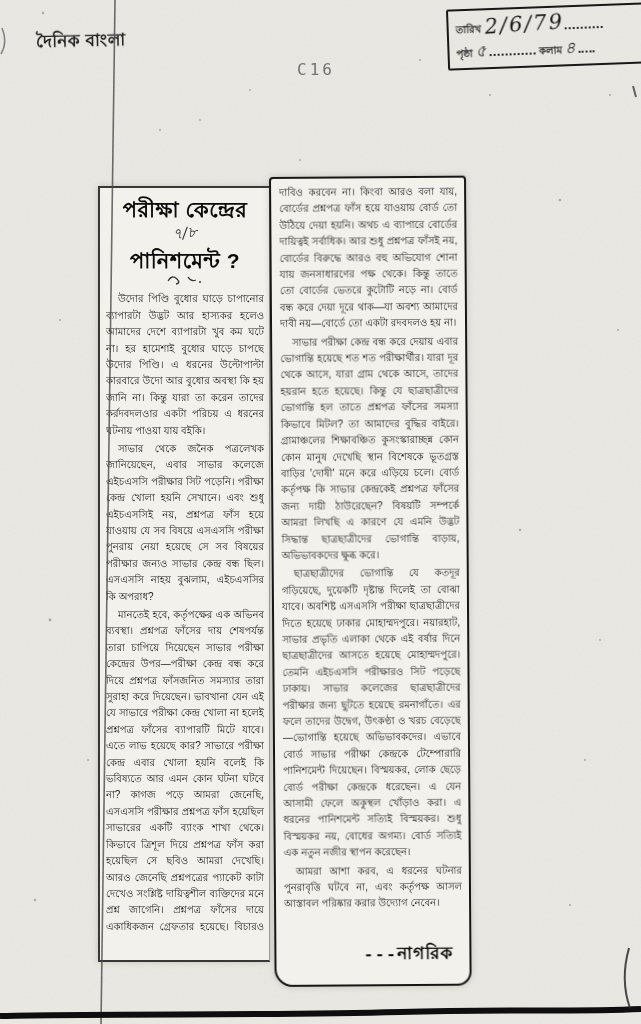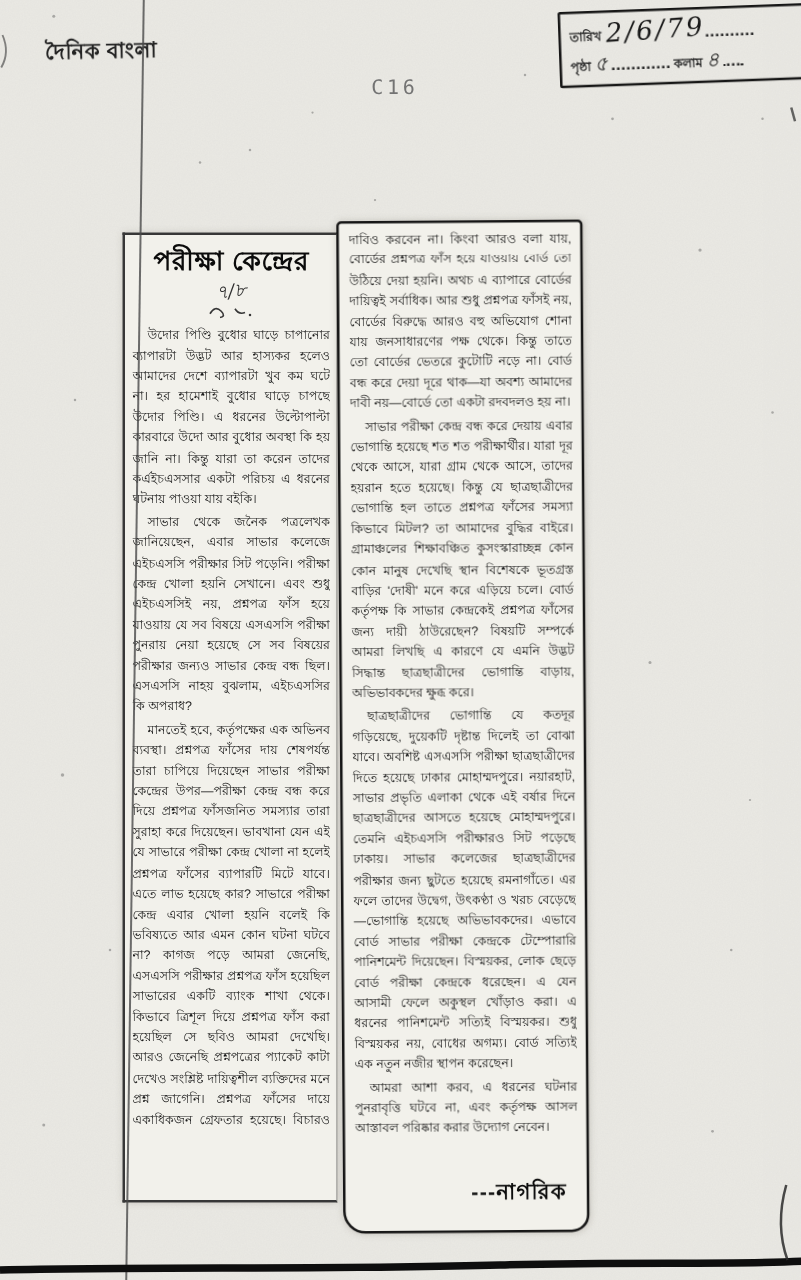--- a/index.html
+++ b/index.html
@@ -79,20 +79,21 @@
   .right-body{height:736px;}
   .body-text p{
     margin:0 0 2px 0;font-size:10px;line-height:16.4px;color:#1e1e1e;
     text-indent:12px;word-break:break-word;
   }
   .body-text p.cont{text-indent:0;}
   .signature{
     position:absolute;right:16px;bottom:16px;
     font-weight:bold;font-size:17px;color:#111;letter-spacing:1px;
     filter:blur(.25px);
+    font-family:Liberation Mono, monospace;
   }
 </style>
 </head>
 <body>
 
 <svg id="noise" class="layer" xmlns="http://www.w3.org/2000/svg">
   <filter id="grain">
     <feTurbulence type="fractalNoise" baseFrequency="0.9" numOctaves="2" stitchTiles="stitch"></feTurbulence>
     <feColorMatrix type="matrix" values="0 0 0 0 0.42  0 0 0 0 0.41  0 0 0 0 0.38  0 0 0 0.18 0"></feColorMatrix>
   </filter>
@@ -117,26 +118,27 @@
       <span class="hand med">৪</span>
       <span class="dots" style="width:16px"></span>
     </div>
   </div>
 
   <div class="code-label">C16</div>
 
   <div class="col col-left newsprint">
     <div class="headline">পরীক্ষা কেন্দ্রের</div>
     <div class="hl-note">৭/৮</div>
+    <div class="headline">পানিশমেন্ট ?</div>
     <svg class="squiggle" width="42" height="12" viewBox="0 0 42 12">
       <path d="M4,8 q4,-7 9,-2 q4,4 -1,5 M24,4 q3,5 8,3" stroke="#3a3a3a" stroke-width="1.3" fill="none"></path>
       <circle cx="36" cy="9" r="1" fill="#3a3a3a"></circle>
     </svg>
     <div class="body-text left-body">
-      <p>উদোর পিণ্ডি বুধোর ঘাড়ে চাপানোর ব্যাপারটা উদ্ভট আর হাস্যকর হলেও আমাদের দেশে ব্যাপারটা খুব কম ঘটে না। হর হামেশাই বুধোর ঘাড়ে চাপছে উদোর পিণ্ডি। এ ধরনের উল্টোপাল্টা কারবারে উদো আর বুধোর অবস্থা কি হয় জানি না। কিন্তু যারা তা করেন তাদের কর্এইচএসসার একটা পরিচয় এ ধরনের ঘটনায় পাওয়া যায় বইকি।</p>
+      <p>উদোর পিণ্ডি বুধোর ঘাড়ে চাপানোর ব্যাপারটা উদ্ভট আর হাস্যকর হলেও আমাদের দেশে ব্যাপারটা খুব কম ঘটে না। হর হামেশাই বুধোর ঘাড়ে চাপছে উদোর পিণ্ডি। এ ধরনের উল্টোপাল্টা কারবারে উদো আর বুধোর অবস্থা কি হয় জানি না। কিন্তু যারা তা করেন তাদের কর্রদবদলওার একটা পরিচয় এ ধরনের ঘটনায় পাওয়া যায় বইকি।</p>
       <p>সাভার থেকে জনৈক পত্রলেখক জানিয়েছেন, এবার সাভার কলেজে এইচএসসি পরীক্ষার সিট পড়েনি। পরীক্ষা কেন্দ্র খোলা হয়নি সেখানে। এবং শুধু এইচএসসিই নয়, প্রশ্নপত্র ফাঁস হয়ে যাওয়ায় যে সব বিষয়ে এসএসসি পরীক্ষা পুনরায় নেয়া হয়েছে সে সব বিষয়ের পরীক্ষার জন্যও সাভার কেন্দ্র বন্ধ ছিল। এসএসসি নাহয় বুঝলাম, এইচএসসির কি অপরাধ?</p>
       <p>মানতেই হবে, কর্তৃপক্ষের এক অভিনব ব্যবস্থা। প্রশ্নপত্র ফাঁসের দায় শেষপর্যন্ত তারা চাপিয়ে দিয়েছেন সাভার পরীক্ষা কেন্দ্রের উপর—পরীক্ষা কেন্দ্র বন্ধ করে দিয়ে প্রশ্নপত্র ফাঁসজনিত সমস্যার তারা সুরাহা করে দিয়েছেন। ভাবখানা যেন এই যে সাভারে পরীক্ষা কেন্দ্র খোলা না হলেই প্রশ্নপত্র ফাঁসের ব্যাপারটি মিটে যাবে। এতে লাভ হয়েছে কার? সাভারে পরীক্ষা কেন্দ্র এবার খোলা হয়নি বলেই কি ভবিষ্যতে আর এমন কোন ঘটনা ঘটবে না? কাগজ পড়ে আমরা জেনেছি, এসএসসি পরীক্ষার প্রশ্নপত্র ফাঁস হয়েছিল সাভারের একটি ব্যাংক শাখা থেকে। কিভাবে ত্রিশূল দিয়ে প্রশ্নপত্র ফাঁস করা হয়েছিল সে ছবিও আমরা দেখেছি। আরও জেনেছি প্রশ্নপত্রের প্যাকেট কাটা দেখেও সংশ্লিষ্ট দায়িত্বশীল ব্যক্তিদের মনে প্রশ্ন জাগেনি। প্রশ্নপত্র ফাঁসের দায়ে একাধিকজন গ্রেফতার হয়েছে। বিচারও চলছে এ ব্যাপারে।</p>
 
     </div>
   </div>
 
   <div class="col col-right newsprint">
     <div class="body-text right-body">
       <p class="cont">দাবিও করবেন না। কিংবা আরও বলা যায়, বোর্ডের প্রশ্নপত্র ফাঁস হয়ে যাওয়ায় বোর্ড তো উঠিয়ে দেয়া হয়নি। অথচ এ ব্যাপারে বোর্ডের দায়িত্বই সর্বাধিক। আর শুধু প্রশ্নপত্র ফাঁসই নয়, বোর্ডের বিরুদ্ধে আরও বহু অভিযোগ শোনা যায় জনসাধারণের পক্ষ থেকে। কিন্তু তাতে তো বোর্ডের ভেতরে কুটোটি নড়ে না। বোর্ড বন্ধ করে দেয়া দূরে থাক—যা অবশ্য আমাদের দাবী নয়—বোর্ডে তো একটা রদবদলও হয় না।</p>
       <p>সাভার পরীক্ষা কেন্দ্র বন্ধ করে দেয়ায় এবার ভোগান্তি হয়েছে শত শত পরীক্ষার্থীর। যারা দূর থেকে আসে, যারা গ্রাম থেকে আসে, তাদের হয়রান হতে হয়েছে। কিন্তু যে ছাত্রছাত্রীদের ভোগান্তি হল তাতে প্রশ্নপত্র ফাঁসের সমস্যা কিভাবে মিটল? তা আমাদের বুদ্ধির বাইরে। গ্রামাঞ্চলের শিক্ষাবঞ্চিত কুসংস্কারাচ্ছন্ন কোন কোন মানুষ দেখেছি স্থান বিশেষকে ভূতগ্রস্ত বাড়ির 'দোষী' মনে করে এড়িয়ে চলে। বোর্ড কর্তৃপক্ষ কি সাভার কেন্দ্রকেই প্রশ্নপত্র ফাঁসের জন্য দায়ী ঠাউরেছেন? বিষয়টি সম্পর্কে আমরা লিখছি এ কারণে যে এমনি উদ্ভট সিদ্ধান্ত ছাত্রছাত্রীদের ভোগান্তি বাড়ায়, অভিভাবকদের ক্ষুব্ধ করে।</p>

